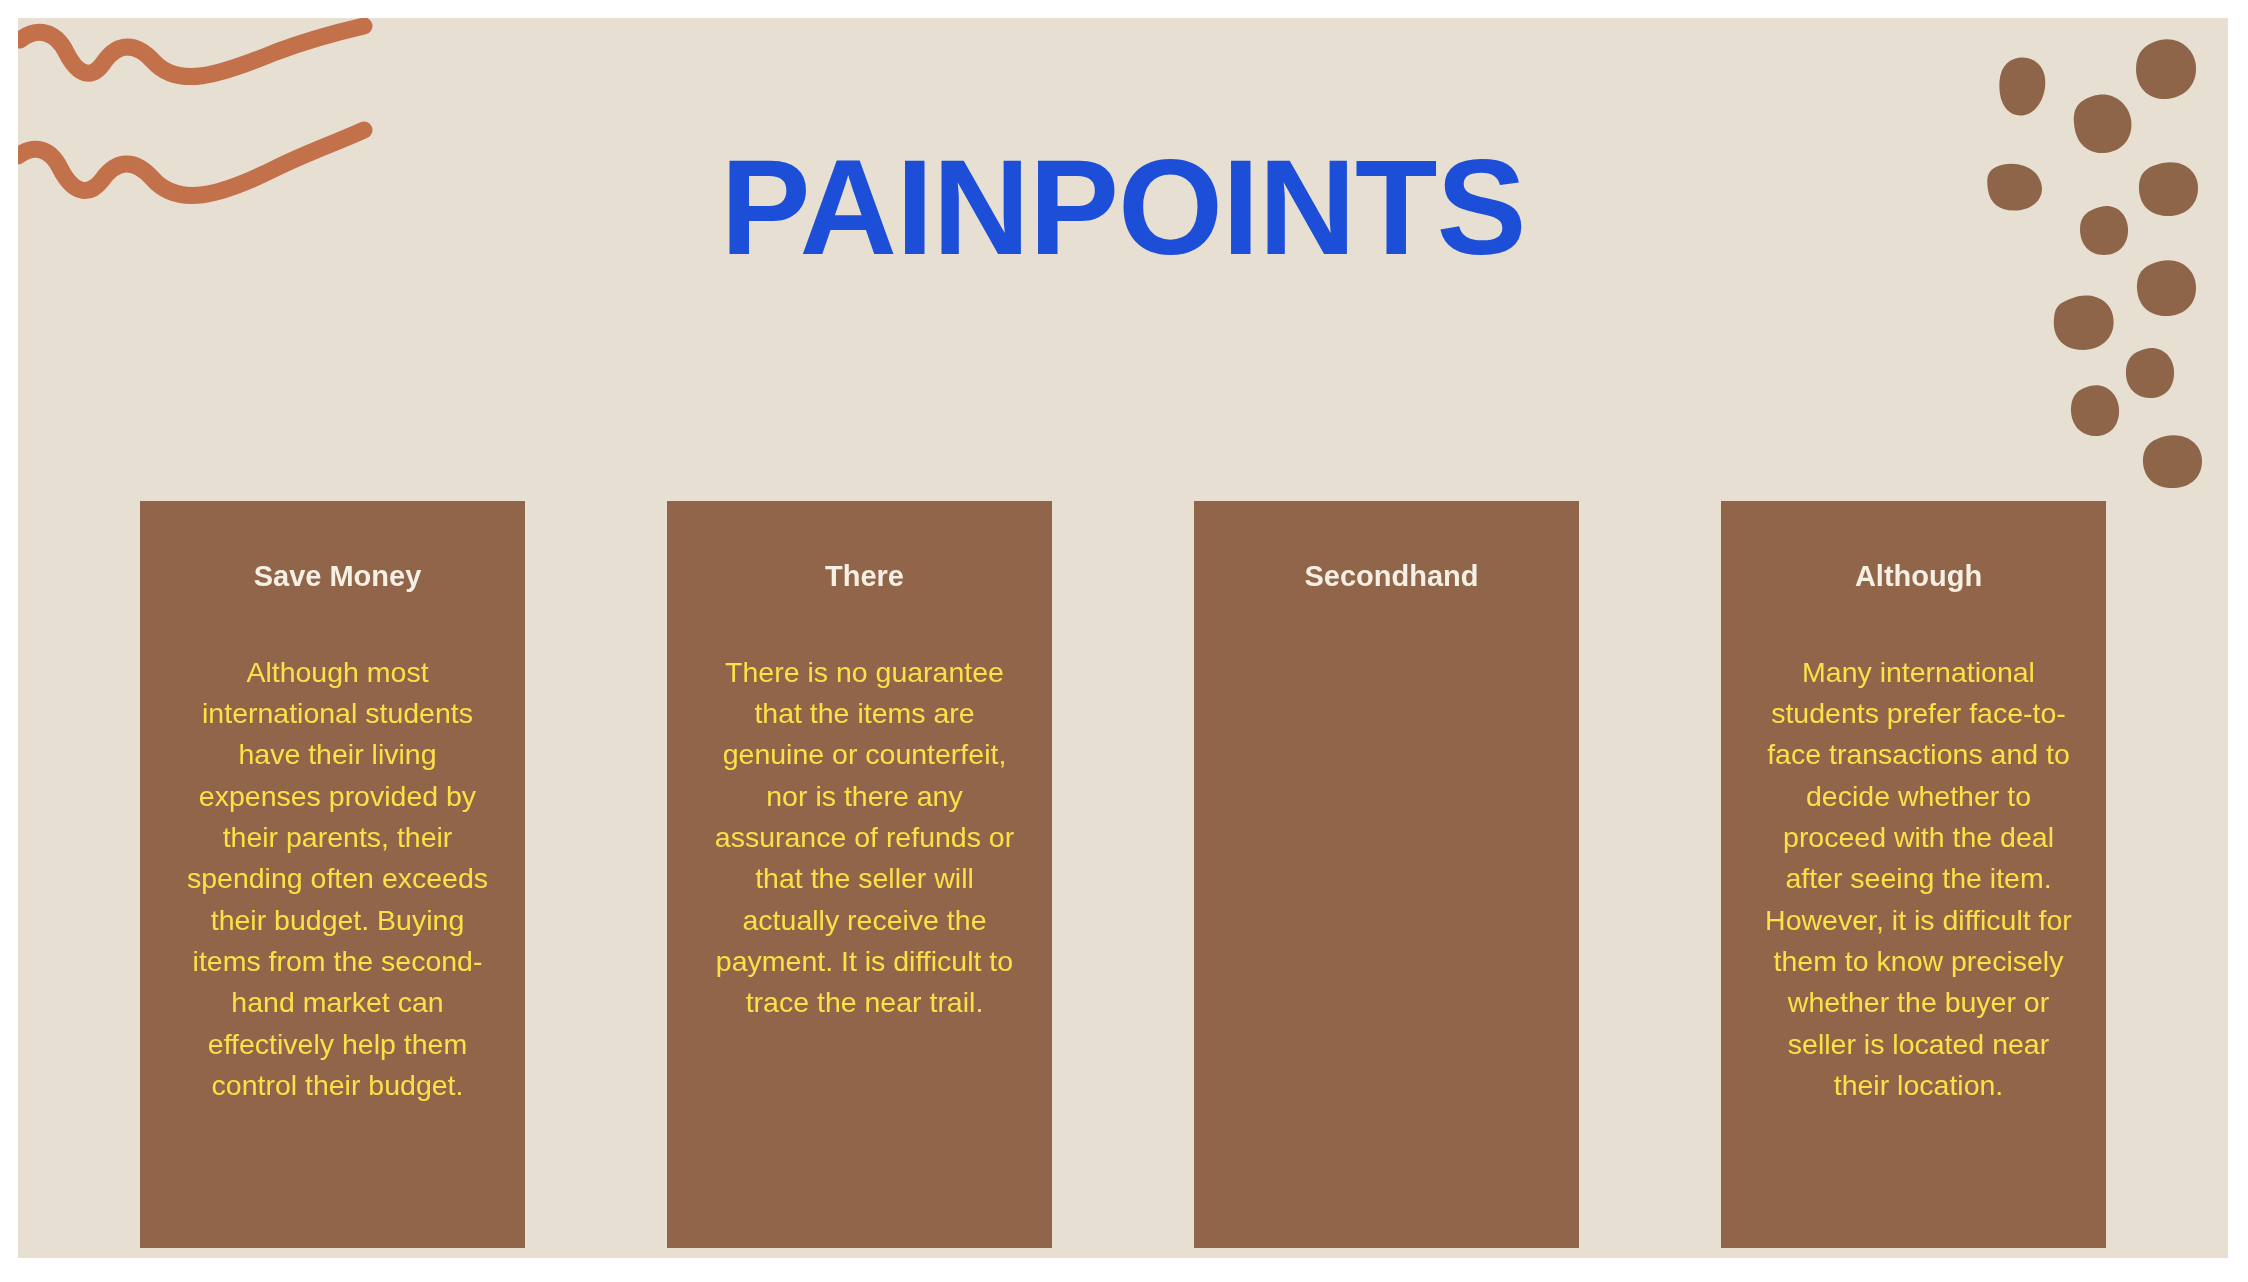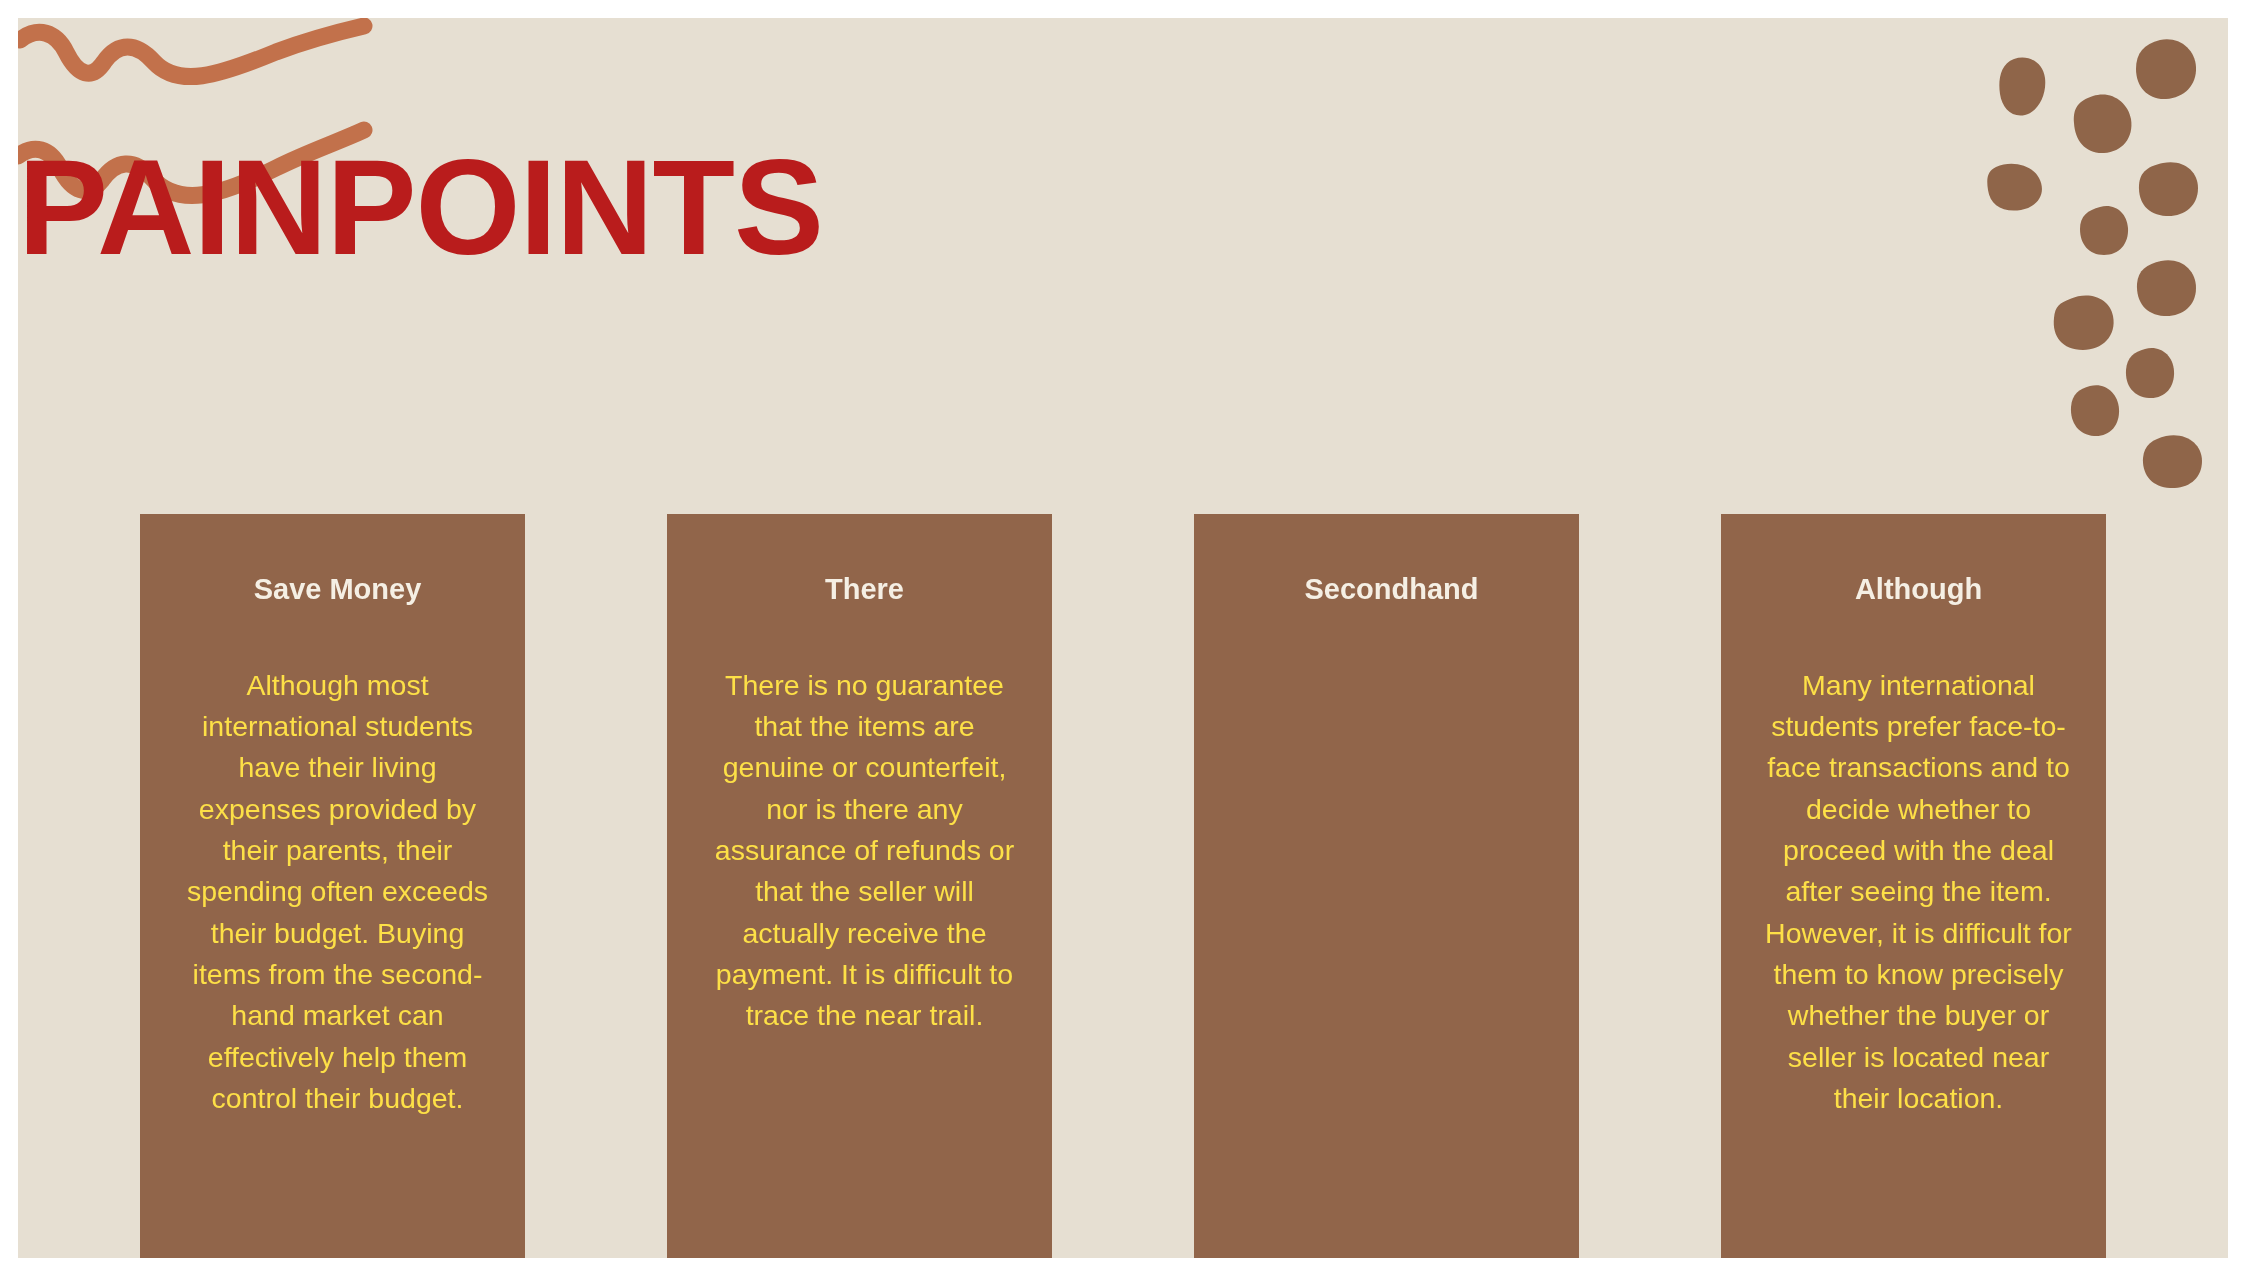--- a/index.html
+++ b/index.html
@@ -43,34 +43,34 @@
     height: 470px;
     pointer-events: none;
   }
 
   
   #title {
     position: absolute;
     left: 0;
     top: 122px;
     width: 100%;
-    text-align: left;
-    color: #b91c1c;
+    text-align: center;
+    color: #1d4ed8;
     font-size: 135px;
     font-weight: 700;
     letter-spacing: -1px;
     line-height: 1;
     font-family: "Liberation Sans", sans-serif;
   }
 
   
   #cards {
     position: absolute;
     left: 122px;
-    top: 496px;
+    top: 483px;
     width: 1966px;
     height: 747px;
     display: flex;
     justify-content: space-between;
   }
 
   .card {
     width: 385px;
     background: #91654A;
     box-sizing: border-box;

